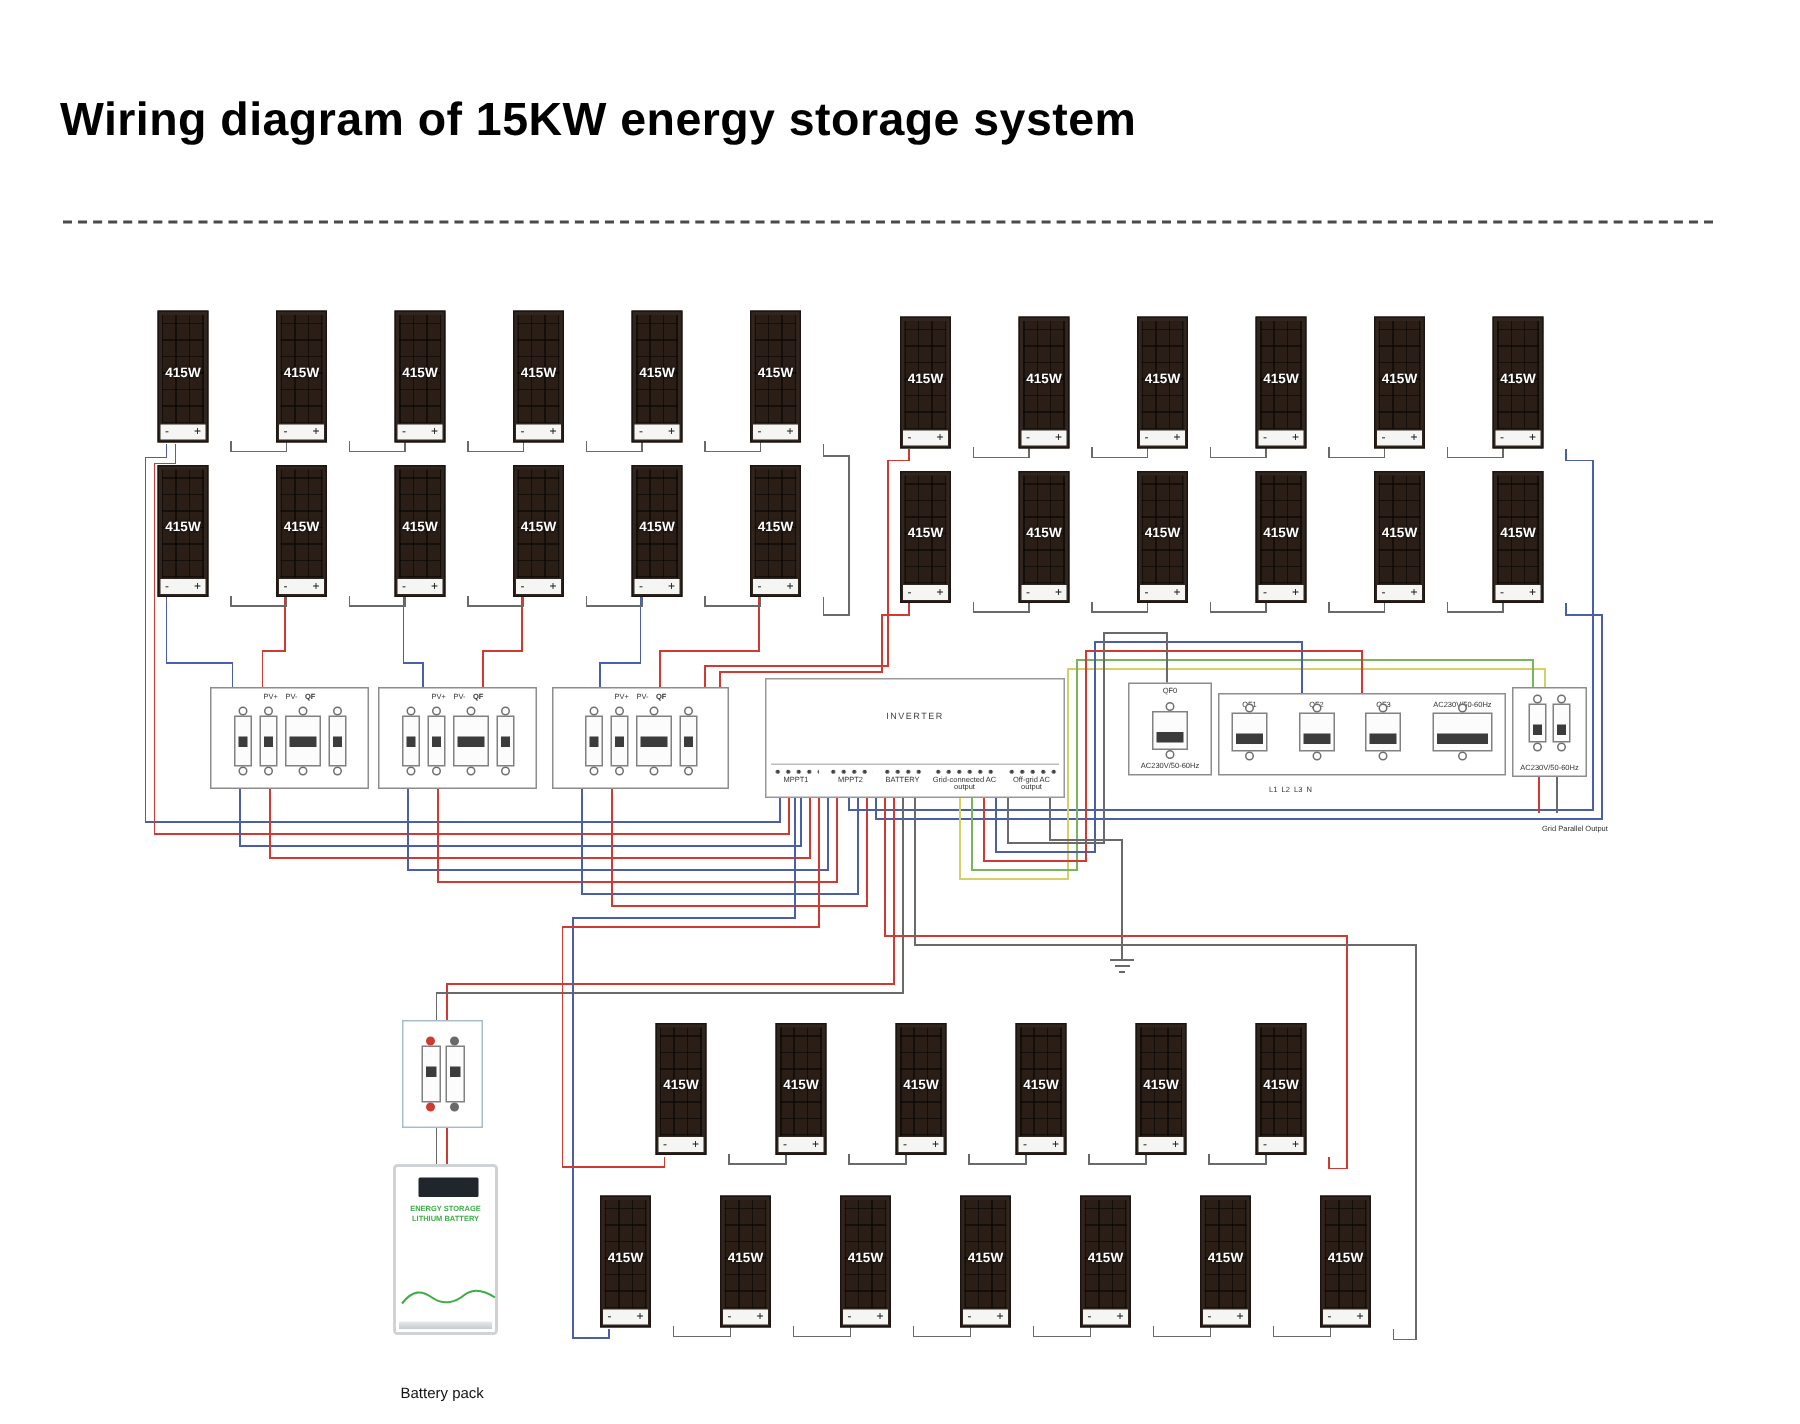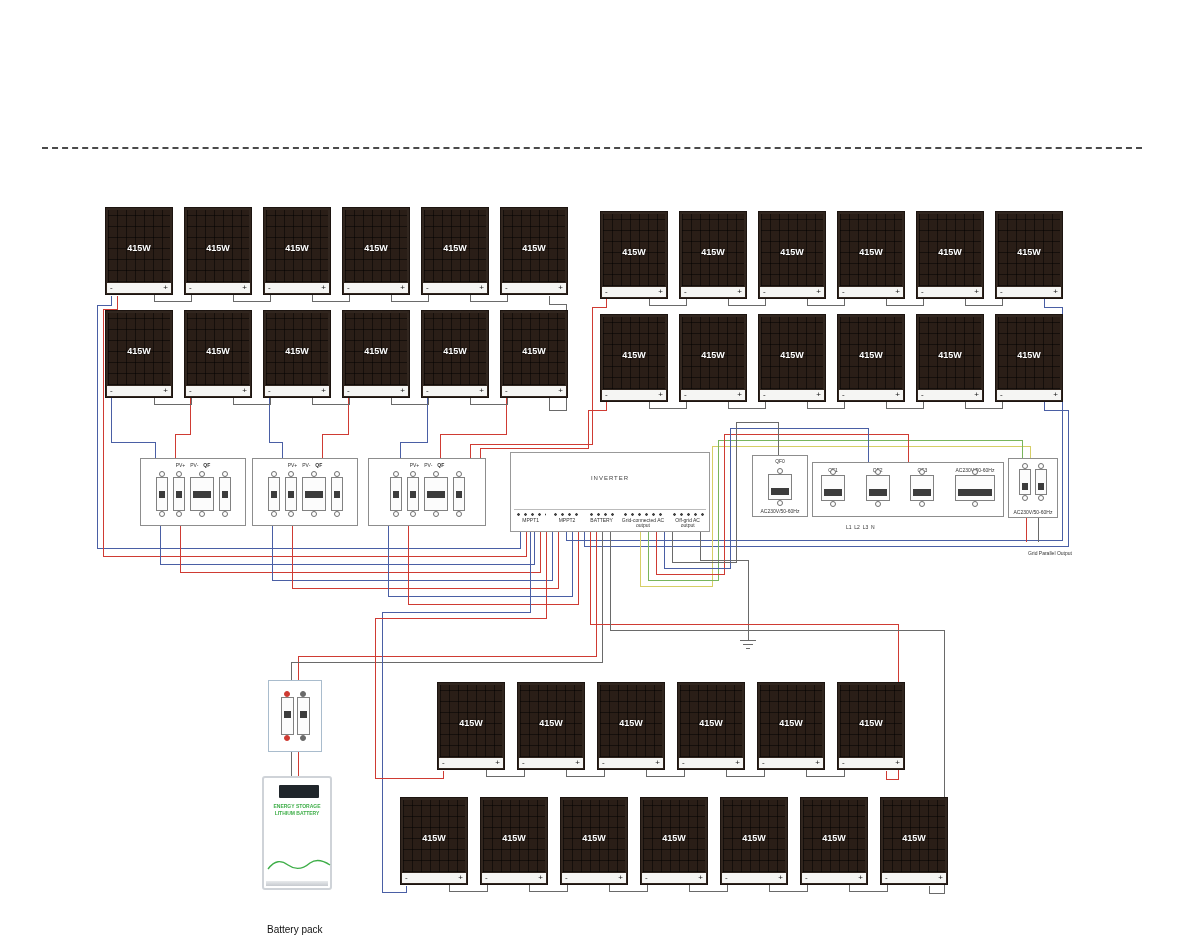--- a/index.html
+++ b/index.html
@@ -5,21 +5,21 @@
   * { margin:0; padding:0; box-sizing:border-box; }
   body { background:#fff; font-family:"Liberation Sans", sans-serif; }
   #canvas { position:relative; width:1200px; height:949px; background:#fff; overflow:hidden; }
 
   .title { position:absolute; left:40px; top:62px; font-size:31px; font-weight:bold; color:#000; letter-spacing:.3px; }
   .rule { position:absolute; left:42px; top:147px; width:1100px; border-top:2px dashed #4a4a4a; }
 
   #wire-svg { position:absolute; left:0; top:0; z-index:1; }
   #wire-svg polyline, #wire-svg line { fill:none; stroke-width:1; shape-rendering:crispEdges; }
 
-  .panel { position:absolute; width:68px; height:88px; background:#31261f; border:1px solid #1c1410; z-index:2; }
+  .panel { position:absolute; width:34px; height:88px; background:#31261f; border:1px solid #1c1410; z-index:2; }
   .panel .cells { position:absolute; left:2px; right:2px; top:2px; bottom:12px;
     background:
       repeating-linear-gradient(0deg, rgba(0,0,0,.5) 0 1px, transparent 1px 11px),
       repeating-linear-gradient(90deg, rgba(0,0,0,.5) 0 1px, transparent 1px 9px),
       #2a1e17; }
   .panel .watt { position:absolute; top:35px; left:0; right:0; text-align:center; color:#fff;
     font-size:9px; font-weight:bold; z-index:1; text-shadow:0 0 2px rgba(0,0,0,.8); }
   .panel .terms { position:absolute; left:1px; right:1px; bottom:1px; height:10px; background:#f5f5f3;
     display:flex; justify-content:space-between; padding:0 3px; font-size:8px; line-height:10px; color:#111; }
 
@@ -65,20 +65,21 @@
   .bat-base { position:absolute; left:2px; right:2px; bottom:2px; height:5px; background:linear-gradient(#e8eaec, #c6cacf); }
   .bat-caption { position:absolute; left:267px; top:924px; font-size:10px; color:#111; z-index:2; }
 
   .tiny-label { position:absolute; font-size:5px; color:#333; white-space:pre; z-index:3; }
 </style>
 </head>
 <body>
 
 <div id="canvas">
 
+  <div class="title">Wiring diagram of 15KW energy storage system</div>
   <div class="rule"></div>
 
   <svg id="wire-svg" width="1200" height="949" xmlns="http://www.w3.org/2000/svg">
 
     <polyline points="111,296 111,305 97,305 97,548 520,548 520,532" stroke="#4a5fa5"></polyline>
     <polyline points="117,296 117,309 103,309 103,556 526,556 526,532" stroke="#cf3b33"></polyline>
     <polyline points="549,296 549,304 566,304 566,410 549,410 549,398" stroke="#6a6a6a"></polyline>
     <polyline points="111,398 111,442 155,442 155,458" stroke="#4a5fa5"></polyline>
     <polyline points="190,398 190,434 175,434 175,458" stroke="#cf3b33"></polyline>
     <polyline points="269,398 269,442 282,442 282,458" stroke="#4a5fa5"></polyline>

